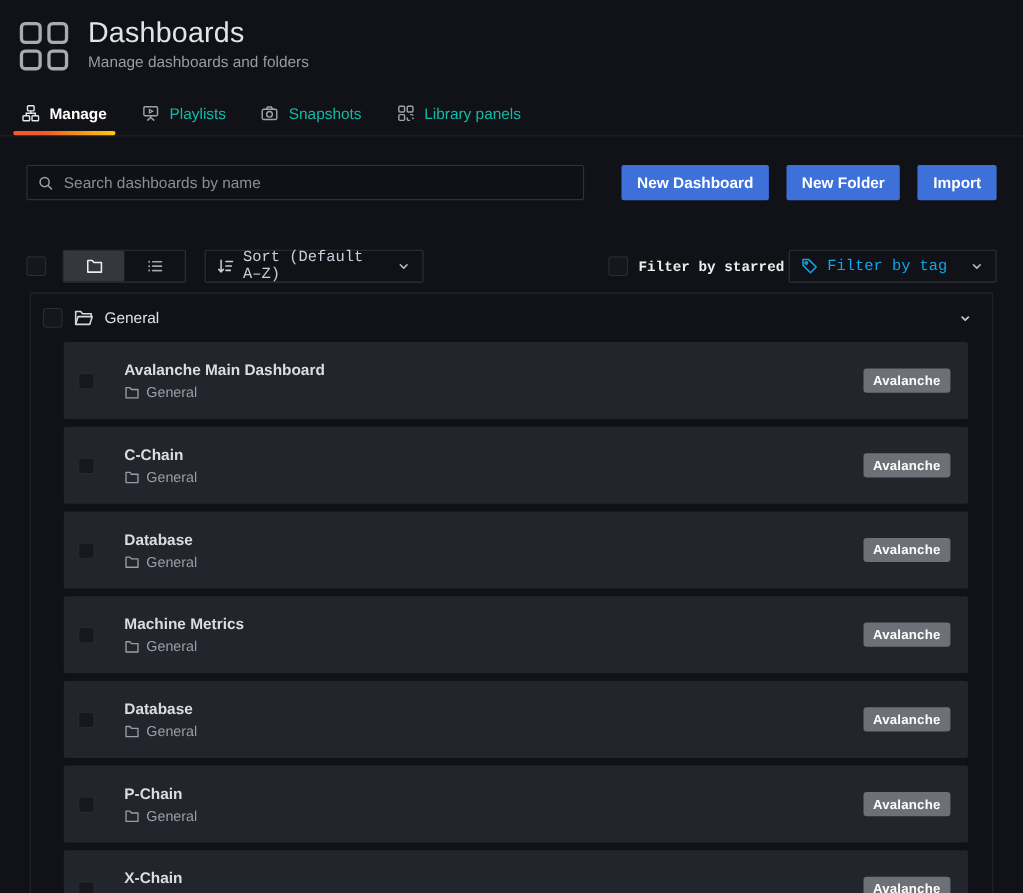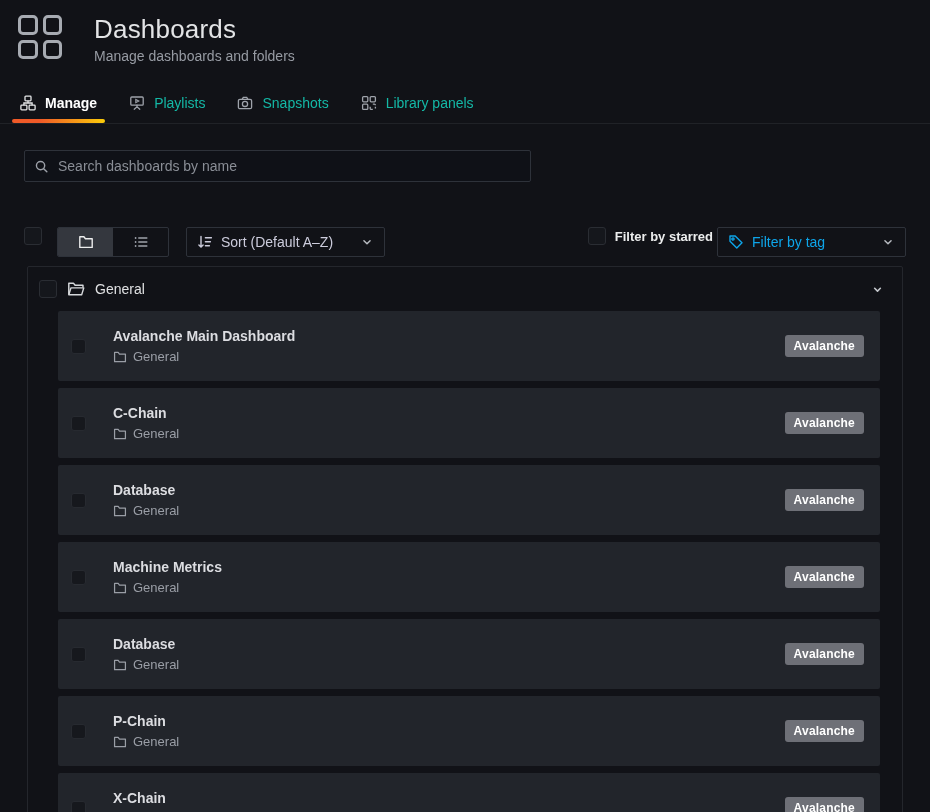--- a/index.html
+++ b/index.html
@@ -20,21 +20,21 @@
   html,body{margin:0;padding:0;}
   body{
     width:930px;height:812px;overflow:hidden;
     background:var(--bg);
     color:var(--text);
     font-family:"Liberation Sans", sans-serif;
   }
   svg{display:block;flex:none;}
 
   
-  .page-header{display:flex;align-items:flex-start;gap:32px;padding:14px 24px 0 18px;}
+  .page-header{display:flex;align-items:flex-end;gap:18px;padding:14px 24px 0 18px;}
   .apps-icon{width:44px;height:44px;display:grid;grid-template-columns:1fr 1fr;grid-template-rows:1fr 1fr;gap:5px;margin-top:1px;}
   .apps-icon span{border:3.5px solid #a7abb2;border-radius:5px;}
   .title-block h1{margin:0;font-size:26px;line-height:30px;font-weight:500;color:#e3e4e6;letter-spacing:.2px;}
   .title-block .subtitle{margin-top:4px;font-size:14px;color:#979ba3;}
 
   
   .tabs{display:flex;align-items:stretch;gap:12px;margin-top:22px;padding:0 10px;border-bottom:1px solid #202227;}
   .tab{position:relative;display:flex;align-items:center;gap:9px;padding:9px 10px 12px;font-size:14px;font-weight:400;color:#14b8a6;cursor:pointer;}
   .tab svg{color:#9fa3ab;}
   .tab.active{color:#ffffff;font-weight:700;text-align:right;}
@@ -46,21 +46,21 @@
   .actions-row{display:flex;align-items:flex-end;margin:26px 24px 0 24px;}
   .search-box{flex:0 0 507px;height:32px;display:flex;align-items:center;gap:7px;padding:0 9px;
     background:#0f1117;border:1px solid var(--input-border);border-radius:2px;color:#9da1a9;}
   .search-box input{flex:1;background:transparent;border:none;outline:none;color:var(--text);font-size:14px;font-family:inherit;}
   .search-box input::placeholder{color:#8a8e96;}
   .action-buttons{margin-left:auto;display:flex;gap:16px;}
   .btn-primary{height:32px;padding:0 14px;background:var(--accent-blue);color:#fff;border:none;border-radius:2px;
     font-size:14px;font-weight:700;font-family:inherit;cursor:pointer;}
 
   
-  .toolbar{display:flex;align-items:flex-start;margin:45px 24px 0 24px;height:30px;}
+  .toolbar{display:flex;align-items:center;margin:45px 24px 0 24px;height:30px;font-family:Liberation Mono, monospace;}
   .checkbox{width:18px;height:18px;flex:none;background:#15171c;border:1px solid #2a2d33;border-radius:3px;display:inline-block;cursor:pointer;}
   .view-toggle{display:flex;height:30px;margin-left:15px;border:1px solid var(--input-border);border-radius:2px;overflow:hidden;}
   .toggle-btn{width:55px;display:flex;align-items:center;justify-content:center;background:transparent;border:none;color:#9fa3ab;cursor:pointer;}
   .toggle-btn.active{background:var(--toggle-active);color:#eceded;}
   .select{height:30px;display:flex;align-items:center;gap:8px;padding:0 10px;border:1px solid var(--input-border);
     border-radius:2px;background:var(--bg);font-size:14px;color:var(--text);cursor:pointer;}
   .select .chev{margin-left:auto;color:#b7bac0;}
   .sort-select{width:199px;margin-left:17px;}
   .tag-select{width:189px;margin-left:4px;color:#0ea5e9;}
   .starred-filter{margin-left:auto;display:flex;align-items:center;gap:9px;font-size:13px;font-weight:700;color:#eceded;cursor:pointer;}
@@ -137,20 +137,25 @@
   </nav>
 
   <div class="actions-row">
     <div class="search-box">
       <svg width="15" height="15" viewBox="0 0 16 16" fill="none" stroke="currentColor" stroke-width="1.5">
         <circle cx="7" cy="7" r="4.4"></circle>
         <path d="M10.3 10.3l3.4 3.4" stroke-linecap="round"></path>
       </svg>
       <input type="text" placeholder="Search dashboards by name" style="">
     </div>
+    <div class="action-buttons">
+      <button class="btn-primary">New Dashboard</button>
+      <button class="btn-primary">New Folder</button>
+      <button class="btn-primary">Import</button>
+    </div>
   </div>
 
   <div class="toolbar">
     <span class="checkbox"></span>
 
     <div class="view-toggle">
       <button class="toggle-btn active">
         <svg width="16" height="16" viewBox="0 0 16 16" fill="none" stroke="currentColor" stroke-width="1.4" stroke-linejoin="round">
           <path d="M1.8 13.4V2.8h4.1l1.5 1.9h6.8v8.7z"></path>
         </svg>

